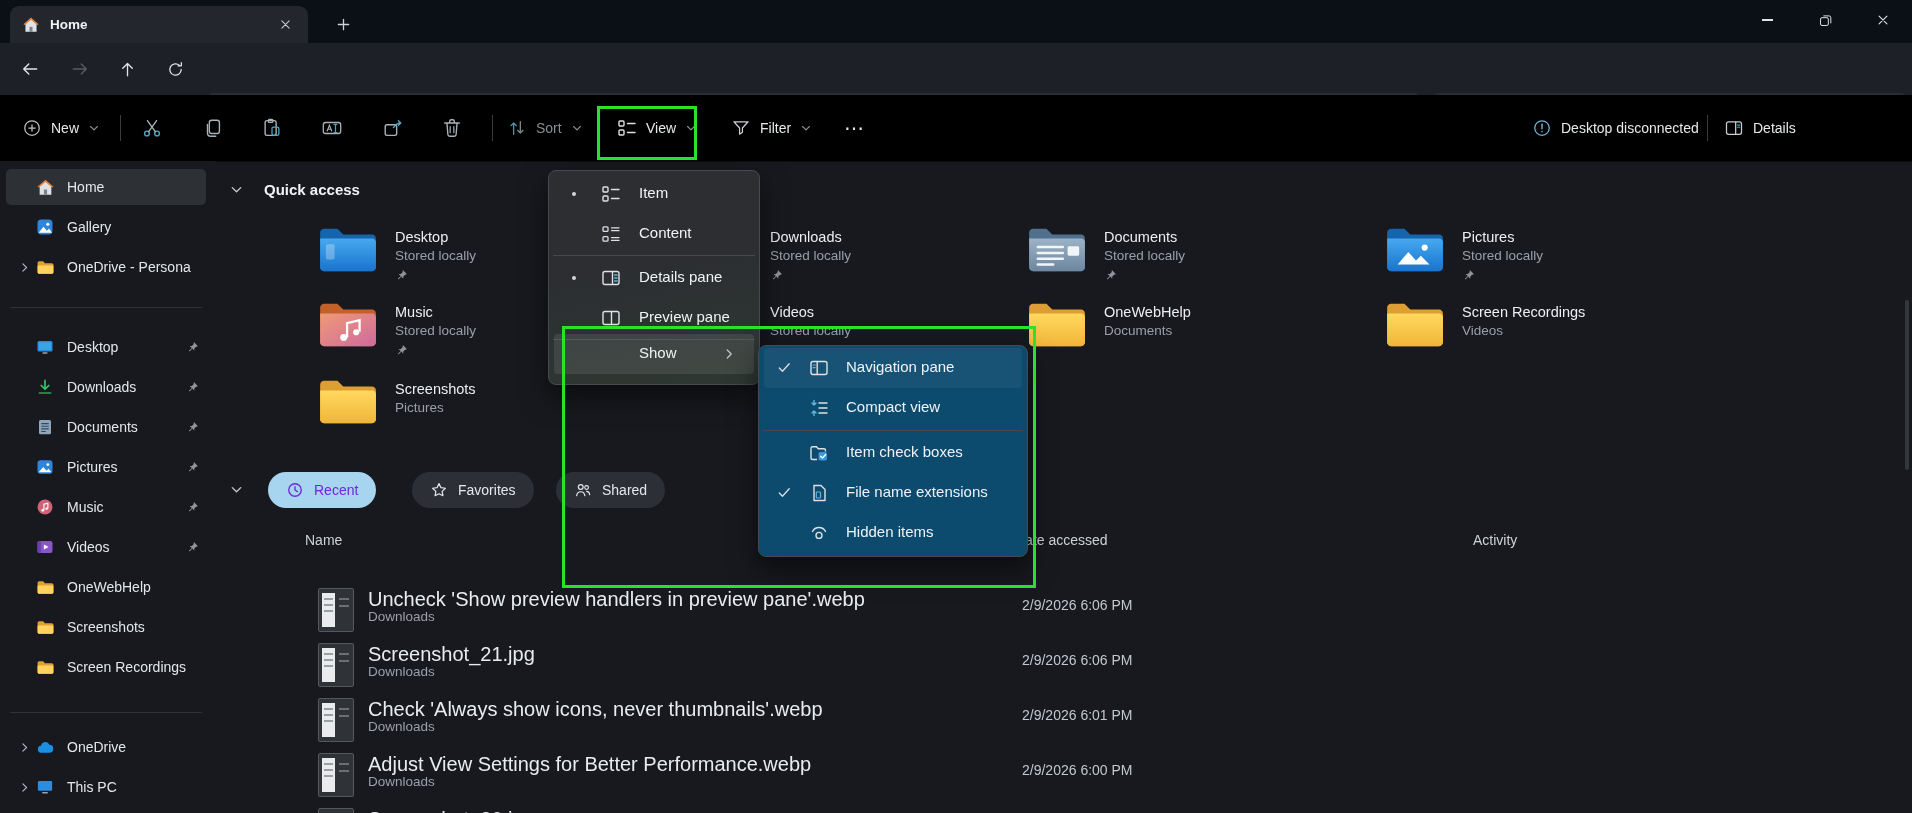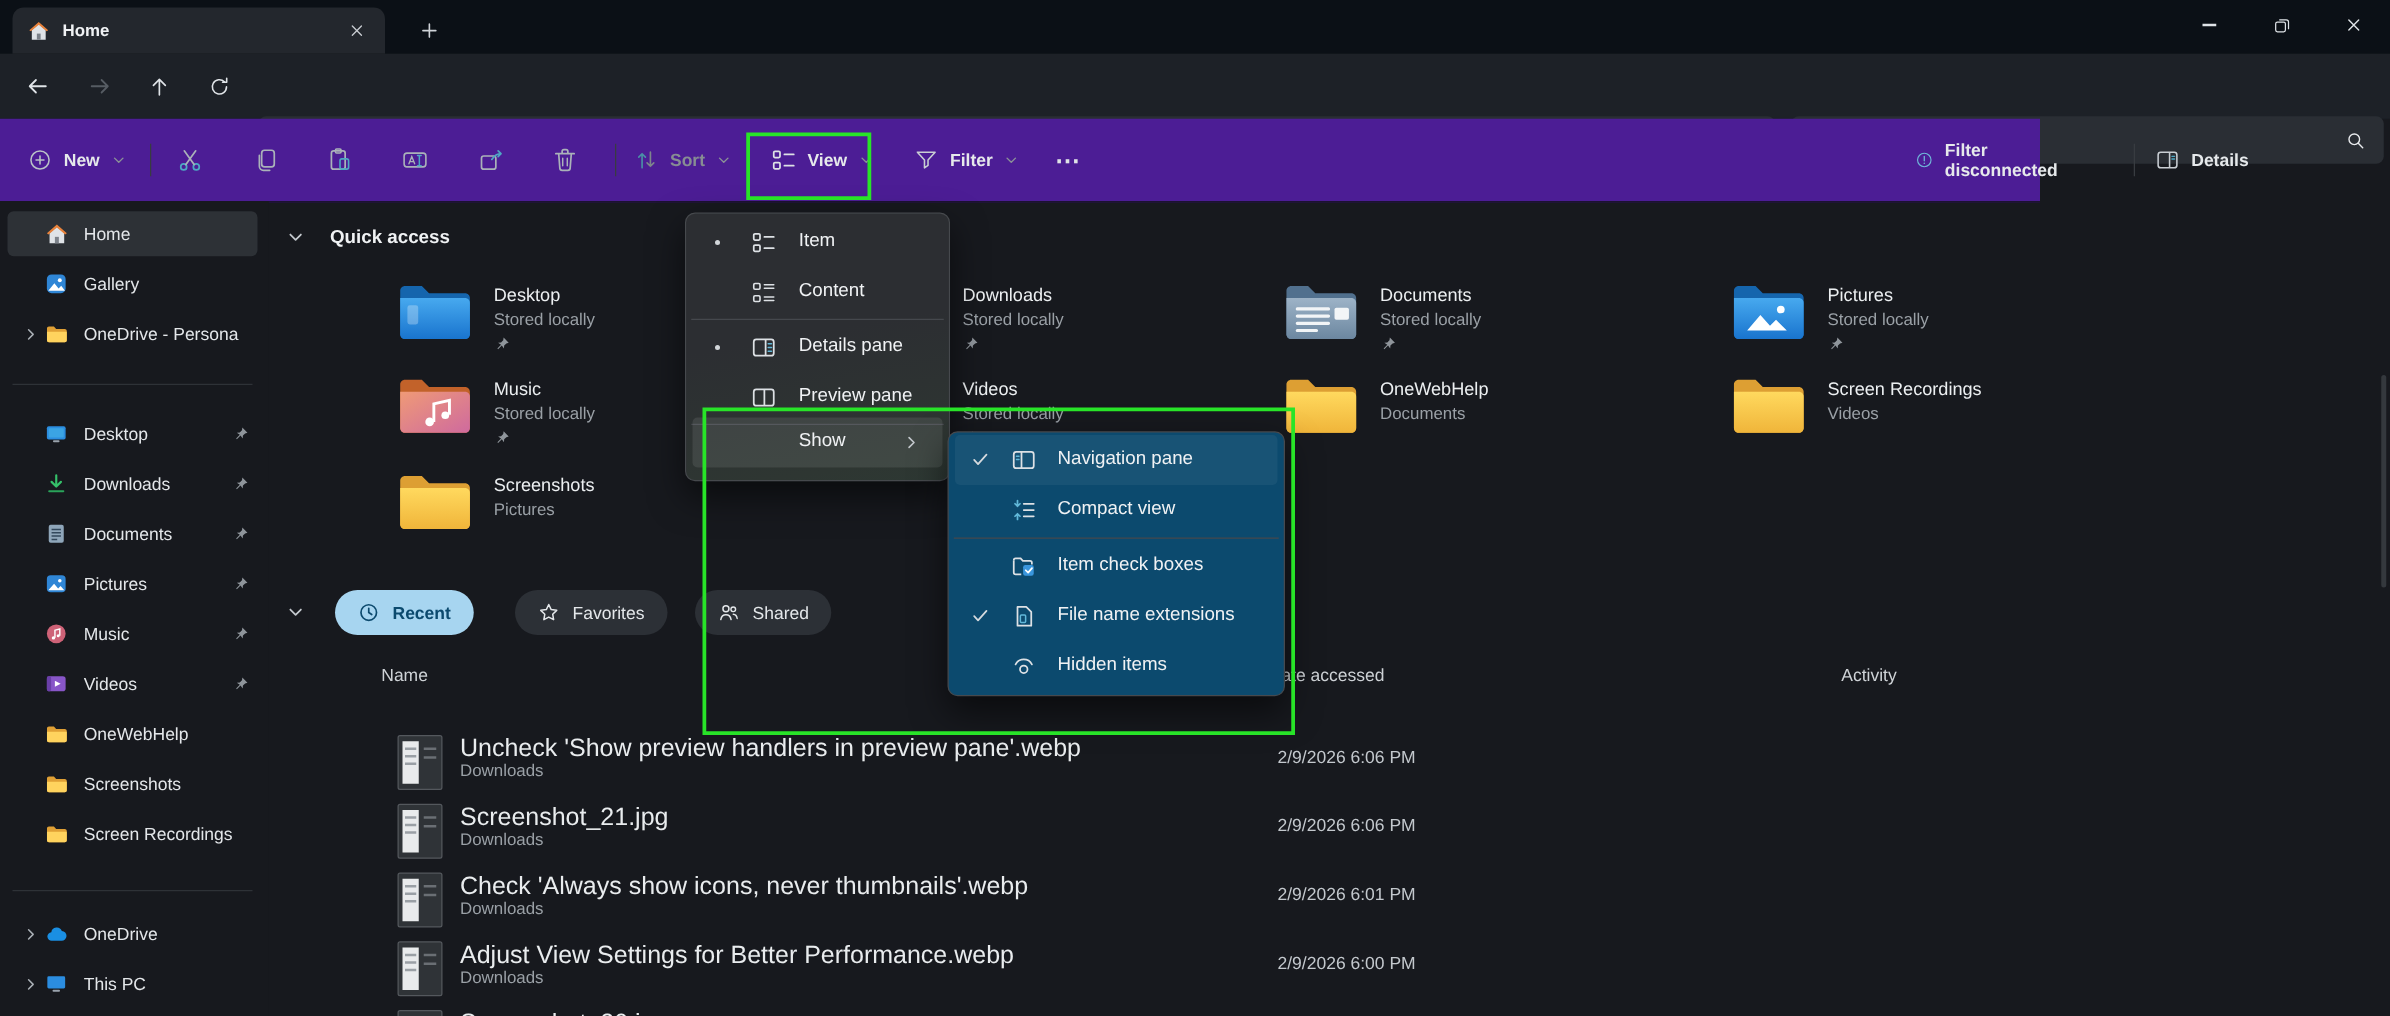--- a/index.html
+++ b/index.html
@@ -24,21 +24,21 @@
   .navbtn.dim{color:#565c63;}
   .crumbbar{position:absolute;left:207px;top:50px;width:1213px;height:38px;background:#2a2e34;border-radius:6px;
             display:flex;align-items:center;padding:0 13px;box-sizing:border-box;gap:14px;}
   .crumb-label{font-size:14px;color:#eceef0;}
   .crumb-chev{color:#aeb4ba;}
   .searchbar{position:absolute;left:1433px;top:50px;width:474px;height:38px;background:#2a2e34;border-radius:6px;
              display:flex;align-items:center;padding:0 14px;box-sizing:border-box;}
   .search-ph{font-size:14px;color:#9aa0a6;flex:1;}
 
   
-  .cmdbar{position:absolute;left:0;top:95px;width:1632px;height:66px;background:#4c1d95;border-bottom:1px solid #0c0e11;font-weight:bold;}
+  .cmdbar{position:absolute;left:0;top:95px;width:1912px;height:66px;background:#000000;border-bottom:1px solid #0c0e11;}
   .cmd{position:absolute;top:0;height:66px;display:flex;align-items:center;gap:9px;border-radius:5px;padding:0 4px;}
   .cmd-label{font-size:14px;color:#e6e9eb;}
   .cmd-label.dim{color:#878d93;}
   .cmd-chev{color:#8b9197;}
   .cmd-ic{position:absolute;top:0;height:66px;display:flex;align-items:center;}
   .vdiv{position:absolute;top:20px;width:1px;height:26px;background:#383c41;}
   .dots{font-size:20px;color:#dfe3e6;letter-spacing:1px;}
 
   
   .sidebar{position:absolute;left:0;top:161px;width:215px;height:652px;background:#17191e;}
@@ -57,21 +57,21 @@
   .section-title{font-size:15px;font-weight:bold;color:#f0f2f4;}
   .sec-chev{color:#c3c8cd;}
 
   .tile{position:absolute;display:flex;gap:15px;width:330px;}
   .tile-name{font-size:14.5px;color:#eceff1;margin-top:4px;}
   .tile-loc{font-size:13.5px;color:#9aa0a6;margin-top:3px;}
   .tile-pin{margin-top:5px;color:#8f959b;}
 
   .pill{position:absolute;top:472px;height:36px;border-radius:18px;background:#2c3036;display:flex;align-items:center;
         gap:10px;padding:0 18px;font-size:14px;color:#e4e7ea;}
-  .pill.active{background:#a7d5f0;color:#0c4a6e;font-weight:bold;}
+  .pill.active{background:#a7d5f0;color:#6d28d9;font-weight:normal;}
 
   .col-hdr{position:absolute;top:532px;font-size:14px;color:#ced2d6;}
 
   .frow{position:absolute;left:305px;width:1580px;height:52px;}
   .fthumb{position:absolute;left:13px;top:2px;width:34px;height:42px;background:#2f3337;border:1px solid #54585d;border-radius:2px;overflow:hidden;}
   .ft-page{position:absolute;left:3px;top:4px;width:13px;height:34px;background:#e9ebec;}
   .ft-l{position:absolute;left:5px;width:9px;height:1.5px;background:#9aa0a5;}
   .ft-r{position:absolute;left:20px;width:10px;height:1.5px;background:#6a6f74;}
   .fname{position:absolute;left:63px;top:2px;font-size:20px;color:#e9ecee;white-space:nowrap;}
   .floc{position:absolute;left:63px;top:23px;font-size:13.5px;color:#9aa0a6;}
@@ -513,21 +513,21 @@
           </svg>
         </span>
     </div>
     <div class="cmd" style="left:840px">
       <span class="dots">⋯</span>
     </div>
     <div class="cmd" style="left:1528px">
       <svg width="20" height="20">
           <use href="#sy-info"></use>
         </svg>
-      <span class="cmd-label">Filter disconnected</span>
+      <span class="cmd-label">Desktop disconnected</span>
     </div>
     <div class="vdiv" style="left:1707px"></div>
     <div class="cmd" style="left:1720px">
       <svg width="20" height="20">
           <use href="#sy-details"></use>
         </svg>
       <span class="cmd-label">Details</span>
     </div>
   </div>
 

